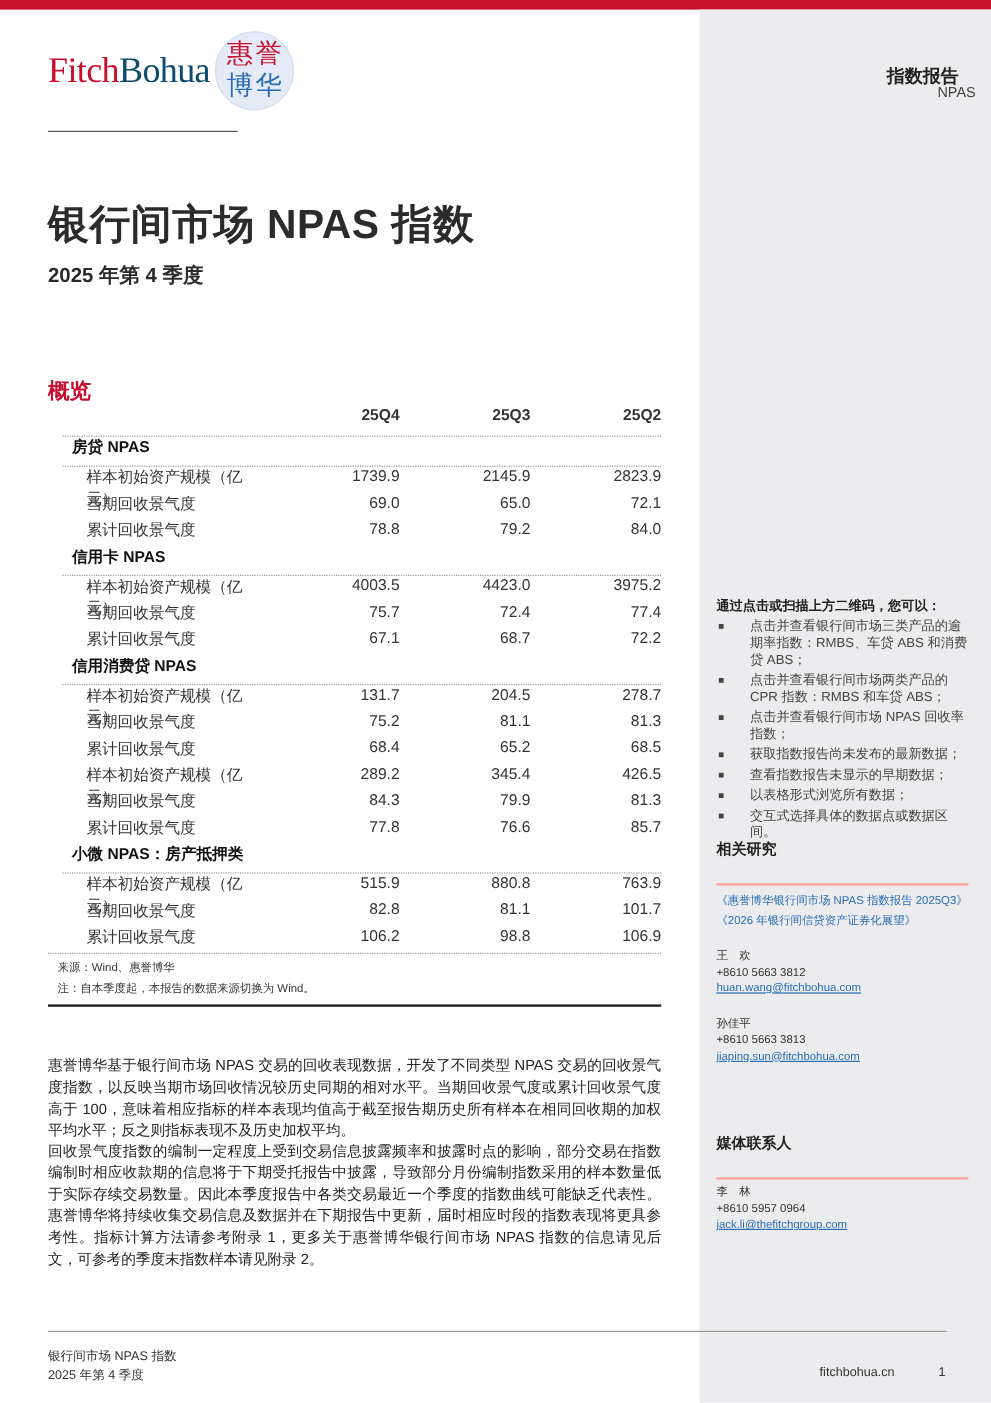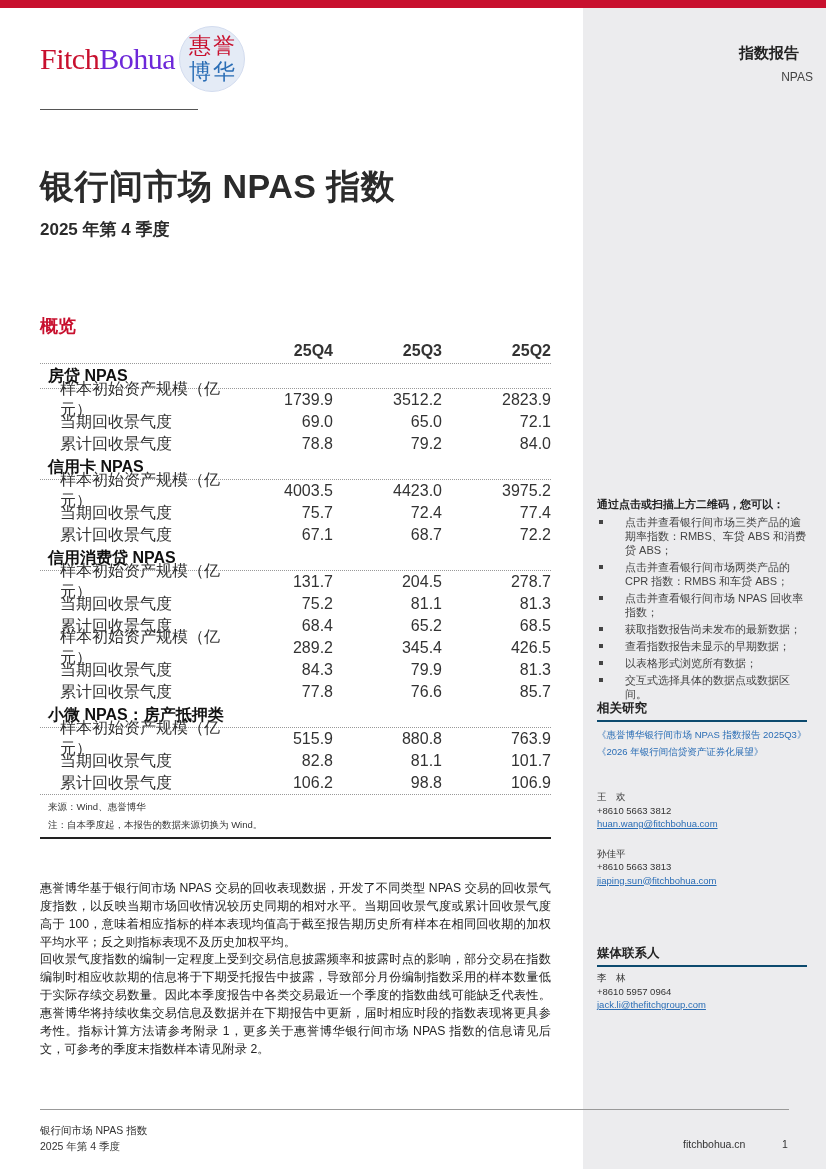--- a/index.html
+++ b/index.html
@@ -4,39 +4,39 @@
   <style>
     * { box-sizing: border-box; margin: 0; padding: 0; }
     html, body { width: 826px; height: 1169px; background: #ffffff; overflow: hidden; }
     body { position: relative; font-family: "Liberation Sans", "DejaVu Sans", sans-serif; color: #222; }
     .topbar { position: absolute; left: 0; top: 0; width: 826px; height: 8px; background: #c8102e; }
     .sidebar-bg { position: absolute; left: 583px; top: 8px; width: 243px; height: 1161px; background: #ececee; }
 
     
     .logo { position: absolute; left: 40px; top: 26px; height: 66px; display: flex; align-items: center; }
     .logo-fitch { font-family: "Liberation Serif", "DejaVu Serif", serif; font-size: 30px; color: #c8102e; letter-spacing: -0.5px; text-align: right; }
-    .logo-bohua { font-family: "Liberation Serif", "DejaVu Serif", serif; font-size: 30px; color: #6d28d9; letter-spacing: -0.5px; }
+    .logo-bohua { font-family: "Liberation Serif", "DejaVu Serif", serif; font-size: 30px; color: #0c4a6e; letter-spacing: -0.5px; }
     .logo-seal { width: 66px; height: 66px; border-radius: 50%; background: #e4ebf6; margin-left: 4px; display: grid; grid-template-columns: 1fr 1fr; align-content: center; justify-items: center; padding: 6px 8px; border: 1px solid #d3dcef; }
     .logo-seal span { font-family: "DejaVu Serif", serif; font-size: 22px; line-height: 26px; }
     .seal-r { color: #c8102e; }
     .seal-b { color: #2a6db5; }
     .logo-underline { position: absolute; left: 40px; top: 109px; width: 158px; height: 1px; background: #555; }
 
     
-    .doc-type { position: absolute; right: 27px; top: 44px; font-size: 15px; font-weight: bold; color: #222; text-align: center; }
+    .doc-type { position: absolute; right: 27px; top: 54px; font-size: 15px; font-weight: bold; color: #222; text-align: center; }
     .doc-sub { position: absolute; right: 13px; top: 70px; font-size: 12px; color: #444; text-align: right; }
 
     
     .title { position: absolute; left: 40px; top: 164px; font-size: 34px; font-weight: bold; color: #2b2b2b; letter-spacing: 0.5px; }
     .subtitle { position: absolute; left: 40px; top: 218px; font-size: 17px; font-weight: bold; color: #2b2b2b; }
 
     
     .section-title { position: absolute; left: 40px; top: 314px; font-size: 18px; font-weight: bold; color: #c8102e; }
     .table { position: absolute; left: 40px; top: 338px; width: 511px; }
-    .table-row { display: flex; height: 22px; align-items: center; font-size: 16px; color: #333; }
+    .table-row { display: flex; height: 22px; align-items: flex-start; font-size: 13px; color: #333; margin-left: 12px; }
     .table-row .c0 { flex: 1; padding-left: 20px; }
     .table-row .c { width: 109px; text-align: right; }
     .table-head { height: 26px; font-weight: bold; border-bottom: 1px dotted #999; }
     .table-head .c0 { padding-left: 0; }
     .group-row { height: 25px; font-weight: bold; color: #111; border-bottom: 1px dotted #999; }
     .group-row .c0 { padding-left: 8px; }
     .table-foot { border-top: 1px dotted #999; padding-top: 3px; padding-left: 8px; font-size: 9.5px; color: #333; line-height: 18px; }
     .table-bottom-line { height: 2px; background: #222; margin-top: 3px; }
 
     
@@ -44,21 +44,21 @@
     .para1 { top: 879px; }
     .para2 { top: 950px; }
 
     
     .side-block { position: absolute; left: 597px; width: 210px; }
     .qr-block { top: 497px; }
     .qr-title { font-size: 11px; font-weight: bold; color: #222; margin-bottom: 3px; }
     .qr-list { list-style: none; }
     .qr-item { position: relative; padding-left: 28px; font-size: 11px; line-height: 14px; color: #444; margin-bottom: 3px; }
     .qr-bullet { position: absolute; left: 2px; top: 5px; width: 4px; height: 4px; background: #444; }
-    .side-heading { font-size: 12.5px; font-weight: bold; color: #222; padding-bottom: 3px; border-bottom: 2px solid #0c4a6e; margin-bottom: 4px; }
+    .side-heading { font-size: 12.5px; font-weight: bold; color: #222; padding-bottom: 19px; border-bottom: 2px solid #fca5a5; margin-bottom: 4px; }
     .research-block { top: 700px; }
     .research-link { display: block; font-size: 9.5px; line-height: 17px; color: #2a6db5; text-decoration: none; }
     .contacts-block { top: 790px; }
     .contact { font-size: 9.5px; line-height: 13.5px; color: #333; margin-bottom: 16px; }
     .contact a { color: #2a6db5; text-decoration: underline; }
     .media-block { top: 945px; }
 
     
     .footer-line { position: absolute; left: 40px; top: 1109px; width: 749px; height: 1px; background: #999; }
     .footer-left { position: absolute; left: 40px; top: 1122px; font-size: 10.5px; line-height: 16px; color: #333; }
@@ -98,21 +98,21 @@
     <div class="c">25Q3</div>
     <div class="c">25Q2</div>
   </div>
   <div id="table-body">
       <div class="table-row group-row">
         <div class="c0">房贷 NPAS</div>
       </div>
       <div class="table-row">
         <div class="c0">样本初始资产规模（亿元）</div>
         <div class="c">1739.9</div>
-        <div class="c">3512.2</div>
+        <div class="c">2145.9</div>
         <div class="c">2823.9</div>
       </div>
       <div class="table-row">
         <div class="c0">当期回收景气度</div>
         <div class="c">69.0</div>
         <div class="c">65.0</div>
         <div class="c">72.1</div>
       </div>
       <div class="table-row">
         <div class="c0">累计回收景气度</div>

